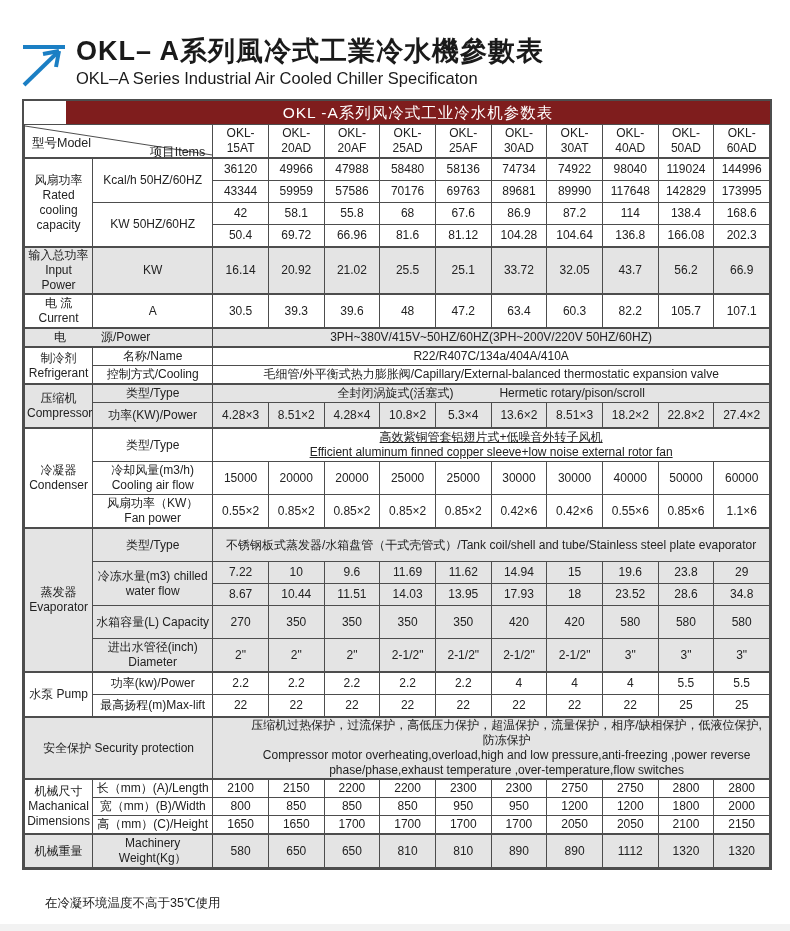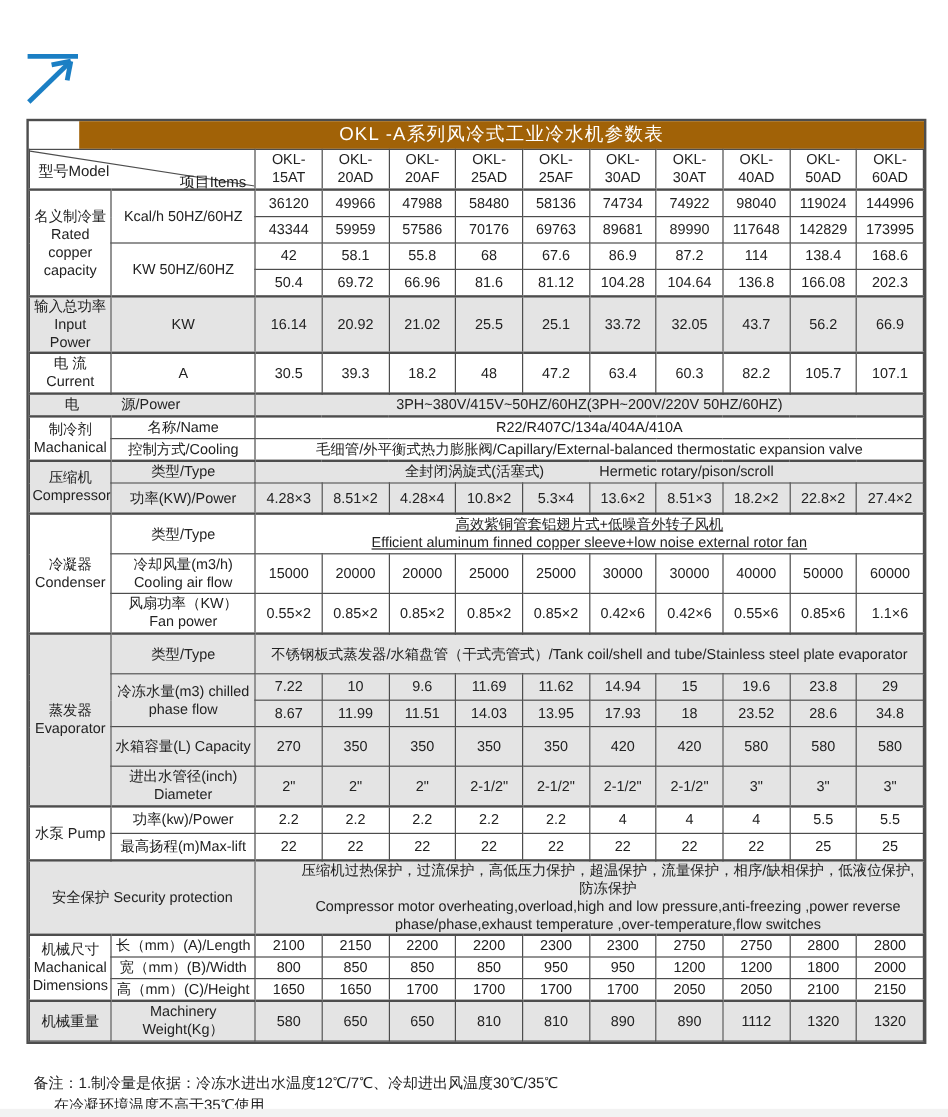--- a/index.html
+++ b/index.html
@@ -64,24 +64,28 @@
 
 <div class="doc-header">
   <svg class="brand-arrow" viewBox="0 0 50 50">
     <g stroke="#1b7fc4" stroke-width="4" fill="none" stroke-linecap="butt">
       <line x1="5" y1="9" x2="47" y2="9"></line>
       <line x1="6" y1="47" x2="41" y2="13"></line>
       <line x1="41" y1="13" x2="25" y2="16"></line>
       <line x1="41" y1="13" x2="38" y2="29"></line>
     </g>
   </svg>
+  <div class="titles">
+    <h1 class="title-zh">OKL– A系列風冷式工業冷水機參數表</h1>
+    <h2 class="title-en">OKL–A Series Industrial Air Cooled Chiller Specificaton</h2>
+  </div>
 </div>
 
 <div class="table-wrap">
-  <div class="table-title-bar" style="background:#a16207;margin-left:42px;">OKL -A系列风冷式工业冷水机参数表</div>
+  <div class="table-title-bar" style="background:#7f1d1d;margin-left:42px;">OKL -A系列风冷式工业冷水机参数表</div>
   <table class="spec">
     <colgroup>
       <col style="width:68px">
         <col style="width:120px">
       <col style="width:55.6px">
         <col style="width:55.6px">
         <col style="width:55.6px">
         <col style="width:55.6px">
         <col style="width:55.6px">
       <col style="width:55.6px">
@@ -106,21 +110,21 @@
           <td class="model-cell">OKL-25AD</td>
           <td class="model-cell">OKL-25AF</td>
           <td class="model-cell">OKL-30AD</td>
           <td class="model-cell">OKL-30AT</td>
           <td class="model-cell">OKL-40AD</td>
           <td class="model-cell">OKL-50AD</td>
           <td class="model-cell">OKL-60AD</td>
     </tr>
 
     <tr class="h21 sec">
-      <td class="label" rowspan="4">名义制冷量 Rated copper capacity</td>
+      <td class="label" rowspan="4">风扇功率 Rated cooling capacity</td>
       <td class="item" rowspan="2">Kcal/h 50HZ/60HZ</td>
       <td class="num">36120</td>
           <td class="num">49966</td>
           <td class="num">47988</td>
           <td class="num">58480</td>
           <td class="num">58136</td>
           <td class="num">74734</td>
           <td class="num">74922</td>
           <td class="num">98040</td>
           <td class="num">119024</td>
@@ -177,42 +181,42 @@
           <td class="num">43.7</td>
           <td class="num">56.2</td>
           <td class="num">66.9</td>
     </tr>
 
     <tr class="h32 sec">
       <td class="label"><span>电 流 Current</span></td>
       <td class="item">A</td>
       <td class="num">30.5</td>
           <td class="num">39.3</td>
-          <td class="num">18.2</td>
+          <td class="num">39.6</td>
           <td class="num">48</td>
           <td class="num">47.2</td>
           <td class="num">63.4</td>
           <td class="num">60.3</td>
           <td class="num">82.2</td>
           <td class="num">105.7</td>
           <td class="num">107.1</td>
     </tr>
 
     <tr class="h17 sec gray">
       <td colspan="2" style="padding:0;">
         <div class="split-power">
           <span class="p-left">电</span>
           <span class="p-right">源/Power</span>
         </div>
       </td>
       <td colspan="10">3PH~380V/415V~50HZ/60HZ(3PH~200V/220V  50HZ/60HZ)</td>
     </tr>
 
     <tr class="h17 sec">
-      <td class="label" rowspan="2">制冷剂 Machanical</td>
+      <td class="label" rowspan="2">制冷剂 Refrigerant</td>
       <td class="item">名称/Name</td>
       <td colspan="10">R22/R407C/134a/404A/410A</td>
     </tr>
     <tr class="h17">
       <td class="item">控制方式/Cooling</td>
       <td colspan="10">毛细管/外平衡式热力膨胀阀/Capillary/External-balanced thermostatic expansion valve</td>
     </tr>
 
     <tr class="h17 sec gray">
       <td class="label" rowspan="2">压缩机 Compressor</td>
@@ -269,35 +273,35 @@
           <td class="num">0.85×6</td>
           <td class="num">1.1×6</td>
     </tr>
 
     <tr class="h32 sec gray">
       <td class="label" rowspan="5">蒸发器 Evaporator</td>
       <td class="item">类型/Type</td>
       <td colspan="10" class="tight">不锈钢板式蒸发器/水箱盘管（干式壳管式）/Tank coil/shell and tube/Stainless steel plate evaporator</td>
     </tr>
     <tr class="h21 gray">
-      <td class="item" rowspan="2">冷冻水量(m3) chilled phase flow</td>
+      <td class="item" rowspan="2">冷冻水量(m3) chilled water flow</td>
       <td class="num">7.22</td>
           <td class="num">10</td>
           <td class="num">9.6</td>
           <td class="num">11.69</td>
           <td class="num">11.62</td>
           <td class="num">14.94</td>
           <td class="num">15</td>
           <td class="num">19.6</td>
           <td class="num">23.8</td>
           <td class="num">29</td>
     </tr>
     <tr class="h21 gray">
       <td class="num">8.67</td>
-          <td class="num">11.99</td>
+          <td class="num">10.44</td>
           <td class="num">11.51</td>
           <td class="num">14.03</td>
           <td class="num">13.95</td>
           <td class="num">17.93</td>
           <td class="num">18</td>
           <td class="num">23.52</td>
           <td class="num">28.6</td>
           <td class="num">34.8</td>
     </tr>
     <tr class="h32 gray">
@@ -416,18 +420,17 @@
           <td class="num">890</td>
           <td class="num">1112</td>
           <td class="num">1320</td>
           <td class="num">1320</td>
     </tr>
   </tbody>
     </table>
 </div>
 
 <div class="notes">
-  <p>备注：1.制冷量是依据：冷冻水进出水温度12℃/7℃、冷却进出风温度30℃/35℃</p>
   <p class="indent">在冷凝环境温度不高于35℃使用</p>
 
 </div>
 
 <div class="bottom-strip" style="background:#f2f2f2;"></div>
 
 </body></html>

